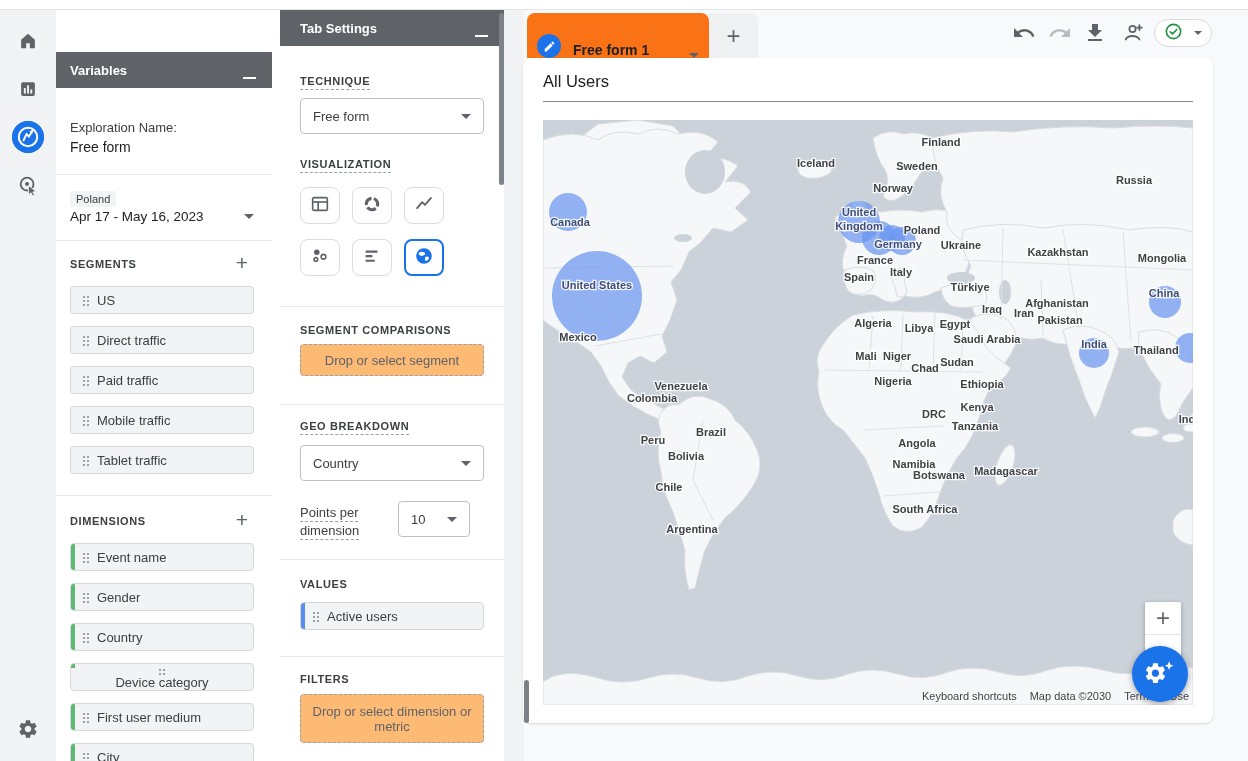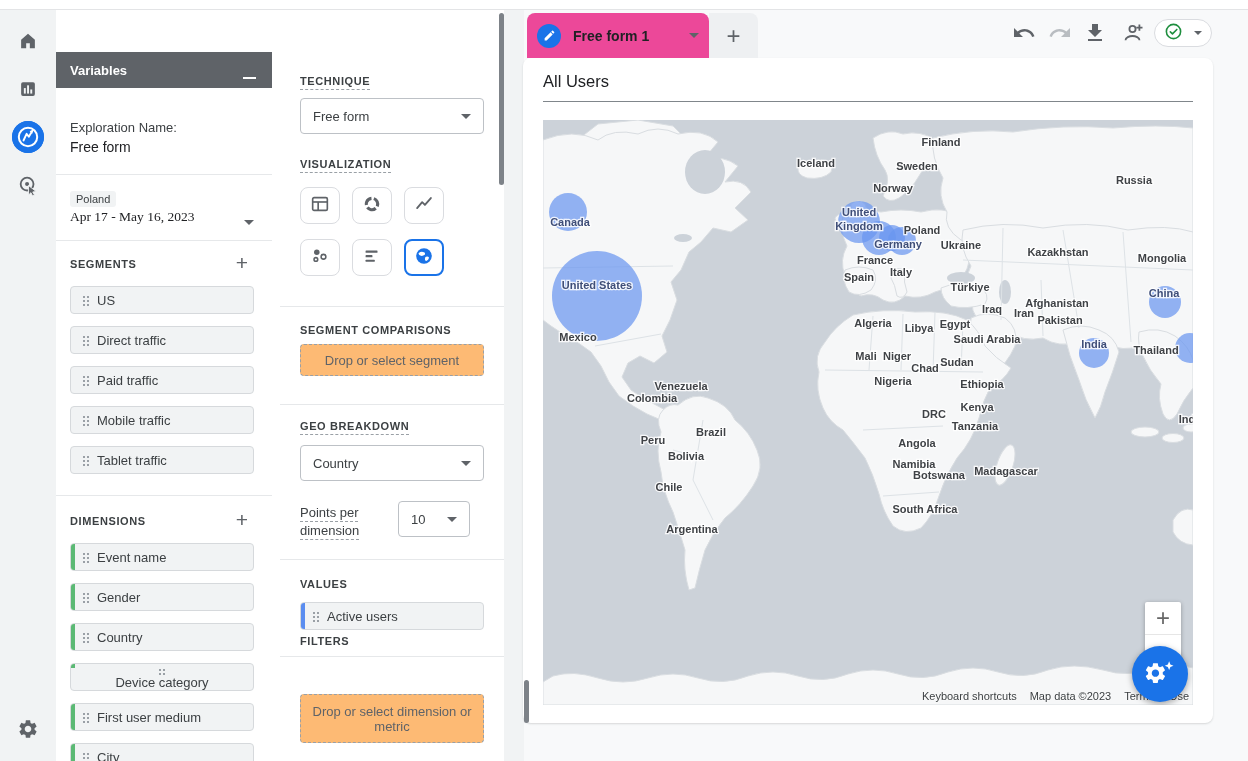--- a/index.html
+++ b/index.html
@@ -51,22 +51,22 @@
   .viz-btn { position:absolute; width:40px; height:37px; border:1px solid #dadce0; border-radius:8px;
     background:#fff; display:flex; align-items:center; justify-content:center; cursor:pointer; }
   .viz-btn.sel { border:2px solid #1a73e8; }
 
   
   #main-bg { left:504px; top:10px; width:744px; height:751px; background:#f1f3f4; z-index:1; }
   #main-inner-bg { left:524px; top:10px; width:724px; height:751px; background:#f8f9fa; z-index:1; }
 
   .scroll-thumb { position:absolute; width:5px; background:#7d8288; border-radius:3px; z-index:6; cursor:pointer; }
 
-  #tab-active { left:527px; top:13px; width:182px; height:45px; background:#ec4899; border-radius:8px 8px 0 0;
-    display:flex; align-items:center; padding:0 10px; z-index:3; cursor:pointer; }
+  #tab-active { left:527px; top:13px; width:182px; height:45px; background:#f97316; border-radius:8px 8px 0 0;
+    display:flex; align-items:flex-end; padding:0 10px; z-index:3; cursor:pointer; }
   #tab-active .pencil-circle { width:24px; height:24px; border-radius:50%; background:#1a73e8;
     display:flex; align-items:center; justify-content:center; margin-right:12px; }
   #tab-active .tab-label { font-size:14px; color:#202124; font-weight:bold; flex:1; }
   #tab-plus { left:709px; top:13px; width:49px; height:45px; background:#eef0f2; border-radius:0 8px 0 0;
     display:flex; align-items:center; justify-content:center; font-size:24px; color:#5f6368; z-index:3; cursor:pointer; }
 
   .tool-ic { position:absolute; top:21px; width:24px; height:24px; cursor:pointer; z-index:3; }
   #status-pill { left:1154px; top:19px; width:58px; height:28px; background:#fff; border:1px solid #dadce0;
     border-radius:14px; display:flex; align-items:center; justify-content:space-between; padding:0 9px; z-index:3; cursor:pointer; }
 
@@ -150,21 +150,21 @@
 <div class="panel" id="variables-panel">
   <div class="panel-header">
     <span>Variables</span>
     <div class="minimize"></div>
   </div>
   <div class="abs" style="left:20px;top:68px;font-size:13px;color:#3c4043;">Exploration Name:</div>
   <div class="abs" style="left:20px;top:87px;font-size:14px;color:#202124;">Free form</div>
   <div class="abs sect-border" style="left:0;top:122px;width:222px;height:1px;"></div>
 
   <div class="abs" style="left:20px;top:139px;background:#f1f3f4;border-radius:3px;padding:2px 6px;font-size:11px;color:#3c4043;">Poland</div>
-  <div class="abs" style="left:20px;top:157px;width:184px;display:flex;align-items:flex-end;cursor:pointer;font-family:Liberation Serif, serif;">
+  <div class="abs" style="left:20px;top:157px;width:184px;display:flex;align-items:center;cursor:pointer;">
     <span style="font-size:13.5px;color:#202124;flex:1;">Apr 17 - May 16, 2023</span>
     <span class="caret"></span>
   </div>
   <div class="abs sect-border" style="left:0;top:188px;width:222px;height:1px;"></div>
 
   <div class="abs sect-label" style="left:20px;top:206px;">SEGMENTS</div>
   <div class="plus-btn" style="top:200px;">+</div>
   <div id="segments-list">
       <div class="chip" style="top: 234px; padding-left: 4px;">
         <span class="dots"></span>
@@ -224,20 +224,24 @@
       </div>
       <div class="chip" style="top: 731px;">
         <span class="bar" style="background: rgb(91, 185, 116);"></span>
         <span class="dots"></span>
         <span class="lbl">Region</span>
       </div>
     </div>
 </div>
 
 <div class="panel" id="tabsettings-panel">
+  <div class="panel-header">
+    <span>Tab Settings</span>
+    <div class="minimize"></div>
+  </div>
 
   <div class="abs sect-label dashed-u" style="left:20px;top:65px;">TECHNIQUE</div>
   <div class="select-box" style="top:88px;">
     <span class="val">Free form</span>
     <span class="caret"></span>
   </div>
 
   <div class="abs sect-label dashed-u" style="left:20px;top:148px;">VISUALIZATION</div>
   <div id="viz-grid">
       <div class="viz-btn" style="left: 20px; top: 177px;">
@@ -306,21 +310,21 @@
   <div class="abs sect-label" style="left:20px;top:568px;">VALUES</div>
   <div id="values-list">
       <div class="chip" style="top: 592px;">
         <span class="bar" style="background: rgb(90, 141, 240);"></span>
         <span class="dots"></span>
         <span class="lbl">Active users</span>
       </div>
     </div>
 
   <div class="abs sect-border" style="left:0;top:646px;width:224px;height:1px;"></div>
-  <div class="abs sect-label" style="left:20px;top:625px;">FILTERS</div>
+  <div class="abs sect-label" style="left:20px;top:663px;">FILTERS</div>
   <div class="dropzone" style="top:684px;height:49px;">Drop or select dimension or metric</div>
 
 </div>
 
 <div class="abs" id="main-bg"></div>
 <div class="abs" id="main-inner-bg"></div>
 <div class="scroll-thumb" style="left:499px;top:13px;height:172px;"></div>
 <div class="scroll-thumb" style="left:524px;top:680px;height:43px;"></div>
 
 <div class="abs" id="tab-active">
@@ -508,21 +512,21 @@
         <text x="463" y="355" class="mlabel">Madagascar</text>
         <text x="126" y="371" class="mlabel">Chile</text>
         <text x="382" y="393" class="mlabel">South Africa</text>
         <text x="149" y="413" class="mlabel">Argentina</text>
         <text x="644" y="303" class="mlabel">Ind</text>
       </g>
   </svg>
 
   <div id="attribution">
     <span>Keyboard shortcuts</span>
-    <span>Map data ©2023</span>
+    <span>Map data ©2030</span>
     <span>Terms of Use</span>
   </div>
 
   <div id="map-zoom">
     <div class="zin">+</div>
     <div class="zout">−</div>
   </div>
 
   <div id="insights-fab">
     <span>

